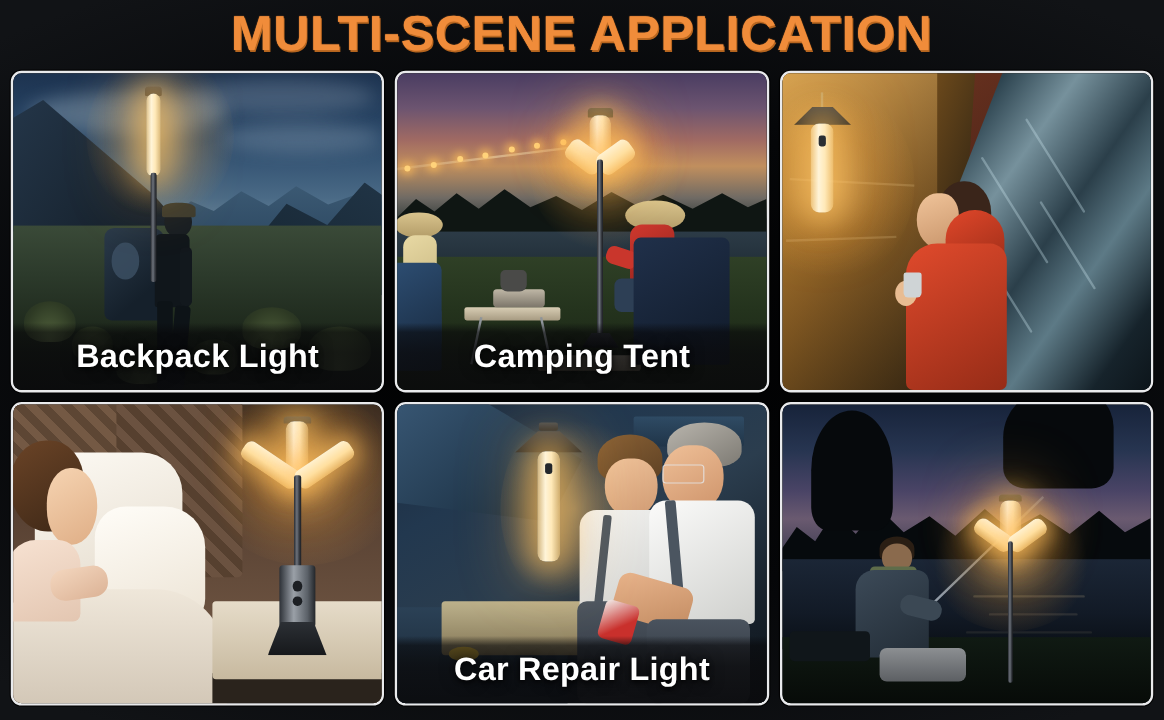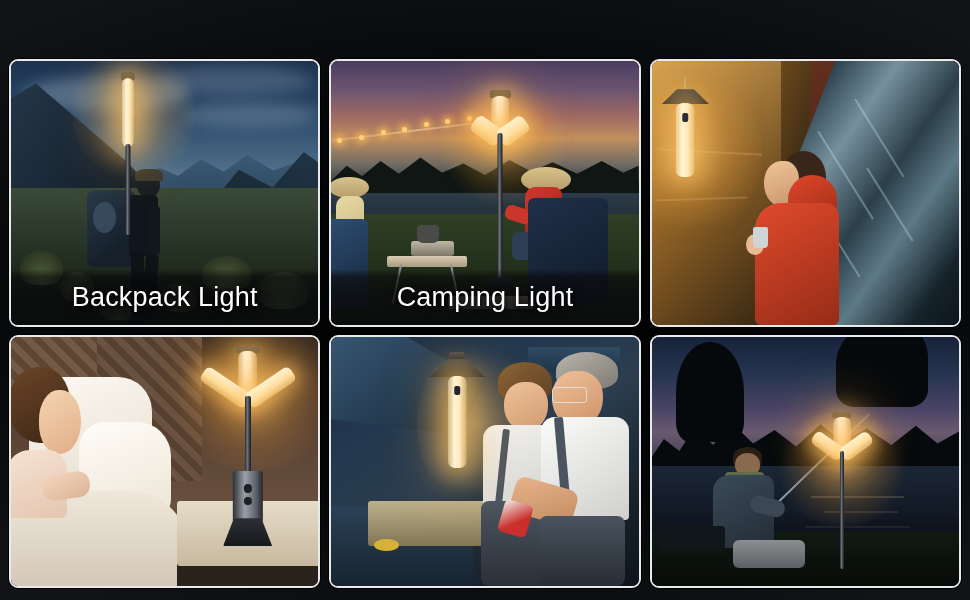--- a/index.html
+++ b/index.html
@@ -44,21 +44,21 @@
   .scene{position:absolute;inset:0;overflow:hidden;}
 
   
   .cap{
     position:absolute;left:0;right:0;bottom:0;height:56px;
     background:linear-gradient(to bottom,rgba(8,8,10,0) 0%,rgba(8,8,10,.62) 14%,rgba(10,10,12,.80) 45%,rgba(10,10,12,.86) 100%);
     display:flex;align-items:center;justify-content:center;
     pointer-events:none;
   }
   .cap span{
-    color:#ffffff;font-size:27px;font-weight:400;letter-spacing:.2px;
+    color:#ffffff;font-size:27px;font-weight:700;letter-spacing:.2px;
     text-shadow:0 1px 4px rgba(0,0,0,.9),0 0 12px rgba(0,0,0,.6);
     white-space:nowrap;
   }
 
   
   .lamp{position:absolute;}
   .lamp .pole{
     position:absolute;left:50%;transform:translateX(-50%);
     width:5px;background:linear-gradient(to right,#2a2d33,#6e737c 40%,#3a3e45 70%,#1b1d21);
     border-radius:2px;
@@ -215,20 +215,23 @@
   .p6-head6{position:absolute;background:#8a6a4d;border-radius:48% 48% 44% 44%;}
   .p6-hair6{position:absolute;background:#2a1e14;border-radius:50% 50% 20% 20%;}
   .p6-legs{position:absolute;background:linear-gradient(to bottom,#8c8f92,#5c5f63);border-radius:6px;}
   .p6-collar{position:absolute;background:#5e6c4a;border-radius:4px;}
 </style>
 </head>
 <body>
 
 <div id="root">
 
+  <div id="title-bar">
+    <div id="title-text">MULTI-SCENE APPLICATION</div>
+  </div>
 
   <div id="grid">
 
     <div class="panel">
       <div class="scene">
         <div class="p1-sky"></div>
         <div class="p1-cloud" style="left:4%;top:6%;width:54%;height:13%;"></div>
         <div class="p1-cloud" style="left:46%;top:2%;width:52%;height:11%;background:rgba(190,205,220,.22);"></div>
         <div class="p1-cloud" style="left:56%;top:16%;width:44%;height:9%;background:rgba(225,235,242,.2);"></div>
         <div class="p1-ridge-far"></div>
@@ -310,21 +313,21 @@
         <div class="lamp" style="left:44%;top:11%;width:22%;height:78%;">
           <div class="cap-top" style="top:0;width:30%;height:4%;"></div>
           <div class="tube" style="top:3%;width:26%;height:17%;"></div>
           <div class="wing" style="left:2%;top:20%;width:48%;height:9%;transform:rotate(36deg);transform-origin:right center;"></div>
           <div class="wing" style="right:2%;top:20%;width:48%;height:9%;transform:rotate(-36deg);transform-origin:left center;"></div>
           <div class="pole" style="top:21%;height:72%;"></div>
           <div style="position:absolute;left:50%;transform:translateX(-50%);bottom:3%;width:46%;height:6%;background:linear-gradient(to bottom,#2e3238,#14171a);clip-path:polygon(26% 0,74% 0,100% 100%,0 100%);"></div>
         </div>
       </div>
       <div class="cap">
-        <span>Camping Light</span>
+        <span>Camping Tent</span>
       </div>
     </div>
 
     <div class="panel">
       <div class="scene">
         <div class="p3-base"></div>
         <div class="p3-wall"></div>
         <div class="p3-seam" style="left:2%;top:34%;width:34%;transform:rotate(3deg);"></div>
         <div class="p3-seam" style="left:1%;top:52%;width:30%;transform:rotate(-2deg);"></div>
         <div class="p3-arch"></div>
@@ -418,20 +421,23 @@
           <div style="position:absolute;left:4%;top:70%;width:78%;height:30%;background:linear-gradient(to bottom,#4a535e,#272d35);border-radius:8px;"></div>
         </div>
 
         <div class="lamp" style="left:31%;top:6%;width:20%;height:60%;">
           <div style="position:absolute;left:50%;transform:translateX(-50%);top:0;width:26%;height:5%;background:linear-gradient(to bottom,#484d54,#22262b);border-radius:2px;"></div>
           <div style="position:absolute;left:50%;transform:translateX(-50%);top:5%;width:92%;height:12%;background:linear-gradient(to bottom,#40454c,#1f2328);clip-path:polygon(34% 0,66% 0,100% 100%,0 100%);"></div>
           <div class="tube" style="top:16%;width:30%;height:62%;"></div>
           <div style="position:absolute;left:50%;transform:translateX(-50%);top:23%;width:9%;height:6%;background:#23272c;border-radius:2px;"></div>
         </div>
       </div>
+      <div class="cap">
+        <span>Car Repair Light</span>
+      </div>
     </div>
 
     <div class="panel">
       <div class="scene">
         <div class="p6-sky"></div>
         <div class="p6-treeline6"></div>
         <div class="p6-tree" style="left:8%;top:2%;width:22%;height:40%;border-radius:50% 50% 20% 20%;"></div>
         <div class="p6-tree" style="left:60%;top:-6%;width:30%;height:34%;border-radius:50% 40% 20% 20%;"></div>
         <div class="p6-water"></div>
         <div class="p6-ripple" style="left:52%;top:64%;width:30%;"></div>

